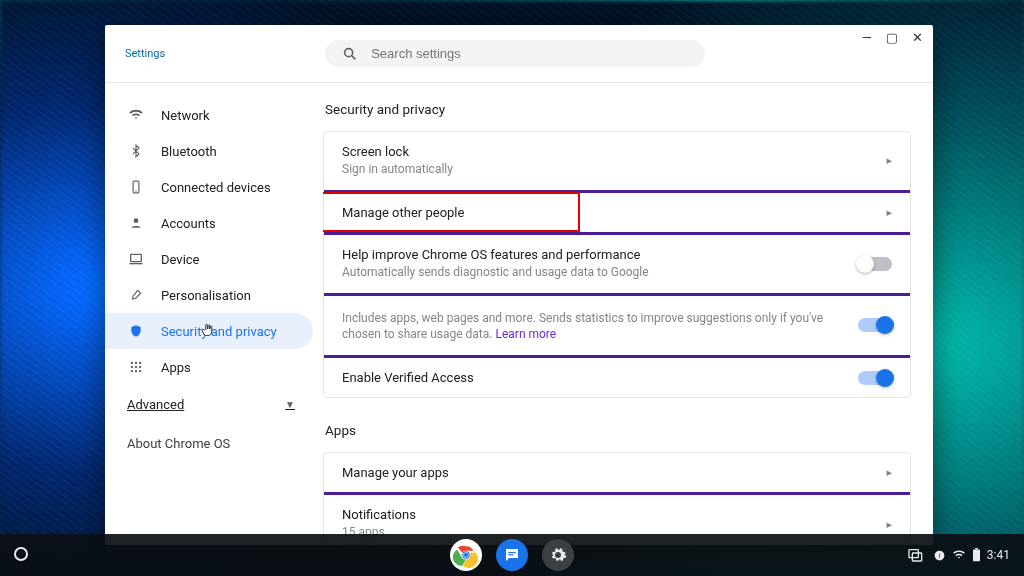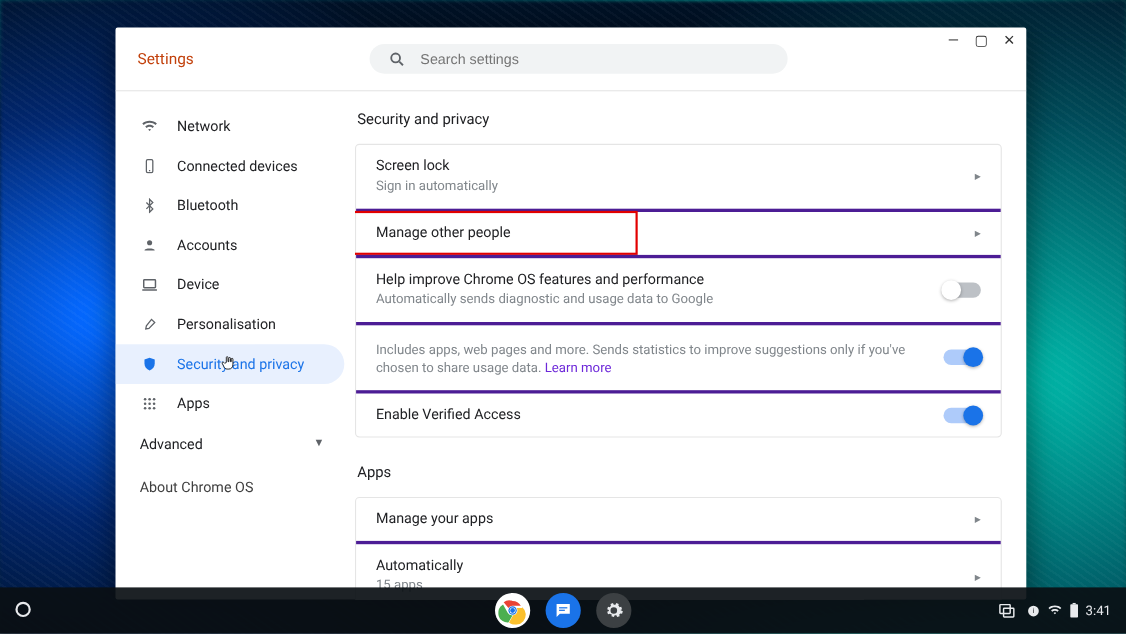--- a/index.html
+++ b/index.html
@@ -30,39 +30,39 @@
     background:#fff; border-radius:2px; box-shadow:0 6px 30px rgba(0,0,0,0.5);
     display:flex; flex-direction:column; overflow:hidden;
   }
   .win-controls { position:absolute; top:6px; right:10px; display:flex; gap:14px; }
   .win-controls span { font-size:13px; color:#333; cursor:pointer; line-height:1; }
 
   .header {
     height:58px; border-bottom:1px solid #e5e5e5; display:flex; align-items:center;
     padding:0 20px;
   }
-  .header-title { font-size:14px; color:#c2410c; }
+  .header-title { font-size:11px; color:#0369a1; }
   .search {
     margin-left:160px; width:380px; height:27px; background:#f1f3f4; border-radius:18px;
     display:flex; align-items:center; padding:0 16px; gap:12px;
   }
   .search input { border:none; background:transparent; outline:none; font-size:13px; color:#5f6368; flex:1; }
 
   .body { flex:1; display:flex; overflow:hidden; }
   .sidebar { width:218px; padding:14px 10px 14px 0; overflow-y:auto; }
   .nav-item {
     display:flex; align-items:center; gap:16px; height:36px; padding-left:22px;
     border-radius:0 18px 18px 0; font-size:13px; color:#202124; cursor:pointer;
   }
   .nav-item.active { background:#e8f0fe; color:#1a73e8; }
   .nav-item.active .ico { color:#1a73e8; }
   .ico { width:18px; display:flex; justify-content:center; color:#5f6368; font-size:14px; }
   .advanced-row {
-    display:flex; align-items:flex-start; justify-content:space-between; padding:12px 18px 12px 22px;
-    font-size:13px; color:#202124; cursor:pointer;
+    display:flex; align-items:center; justify-content:space-between; padding:12px 18px 12px 22px;
+    font-size:13px; color:#202124; cursor:pointer;text-decoration:underline;
   }
   .about-row { padding:12px 22px; font-size:13px; color:#404040; cursor:pointer; }
 
   .content { flex:1; overflow-y:auto; padding:18px 22px 0 0; }
   .section-title { font-size:13.5px; color:#202124; margin:0 0 14px 2px; }
   .card {
     border:1px solid #e5e5e5; border-radius:4px; background:#fff; margin-bottom:24px;
   }
   .row {
     padding:12px 18px; display:flex; align-items:center; justify-content:space-between;
@@ -138,33 +138,33 @@
         <span class="ico">
             <svg width="16" height="16" viewBox="0 0 24 24" fill="currentColor">
               <path d="M12 18l-2-2c1-1 3-1 4 0zM6 12c3-3 9-3 12 0l-2 2c-2-2-6-2-8 0zM2 8c5-5 15-5 20 0l-2 2c-4-4-12-4-16 0z"></path>
             </svg>
           </span>
         <span>Network</span>
       </div>
       <div class="nav-item">
         <span class="ico">
             <svg width="14" height="14" viewBox="0 0 24 24" fill="none" stroke="currentColor" stroke-width="2">
+              <path d="M7 7l10 10-5 5V2l5 5L7 17"></path>
+            </svg>
+          </span>
+        <span>Bluetooth</span>
+      </div>
+      <div class="nav-item">
+        <span class="ico">
+            <svg width="14" height="14" viewBox="0 0 24 24" fill="none" stroke="currentColor" stroke-width="2">
               <rect x="7" y="2" width="10" height="20" rx="2"></rect>
               <line x1="11" y1="19" x2="13" y2="19"></line>
             </svg>
           </span>
         <span>Connected devices</span>
-      </div>
-      <div class="nav-item">
-        <span class="ico">
-            <svg width="14" height="14" viewBox="0 0 24 24" fill="none" stroke="currentColor" stroke-width="2">
-              <path d="M7 7l10 10-5 5V2l5 5L7 17"></path>
-            </svg>
-          </span>
-        <span>Bluetooth</span>
       </div>
       <div class="nav-item">
         <span class="ico">
             <svg width="14" height="14" viewBox="0 0 24 24" fill="currentColor">
               <circle cx="12" cy="8" r="4"></circle>
               <path d="M4 20c0-4 16-4 16 0z"></path>
             </svg>
           </span>
         <span>Accounts</span>
       </div>
@@ -272,21 +272,21 @@
       <div class="section-title">Apps</div>
       <div class="card">
         <div class="row">
           <div class="row-text">
             <div class="row-label">Manage your apps</div>
           </div>
           <span class="row-arrow">▸</span>
         </div>
         <div class="row">
           <div class="row-text">
-            <div class="row-label">Automatically</div>
+            <div class="row-label">Notifications</div>
             <div class="row-sub">15 apps</div>
           </div>
           <span class="row-arrow">▸</span>
         </div>
 
       </div>
     </div>
   </div>
 </div>
 

